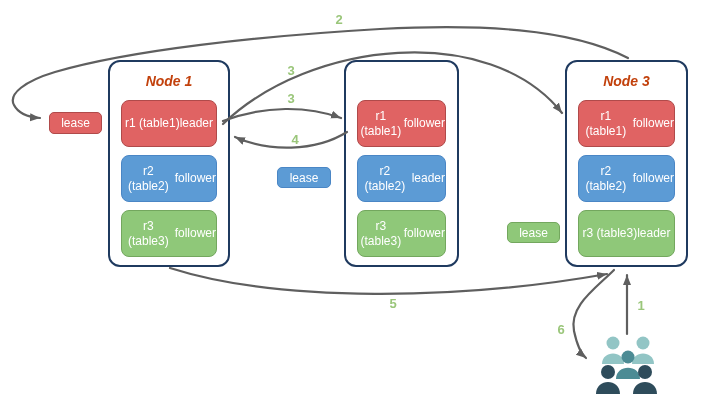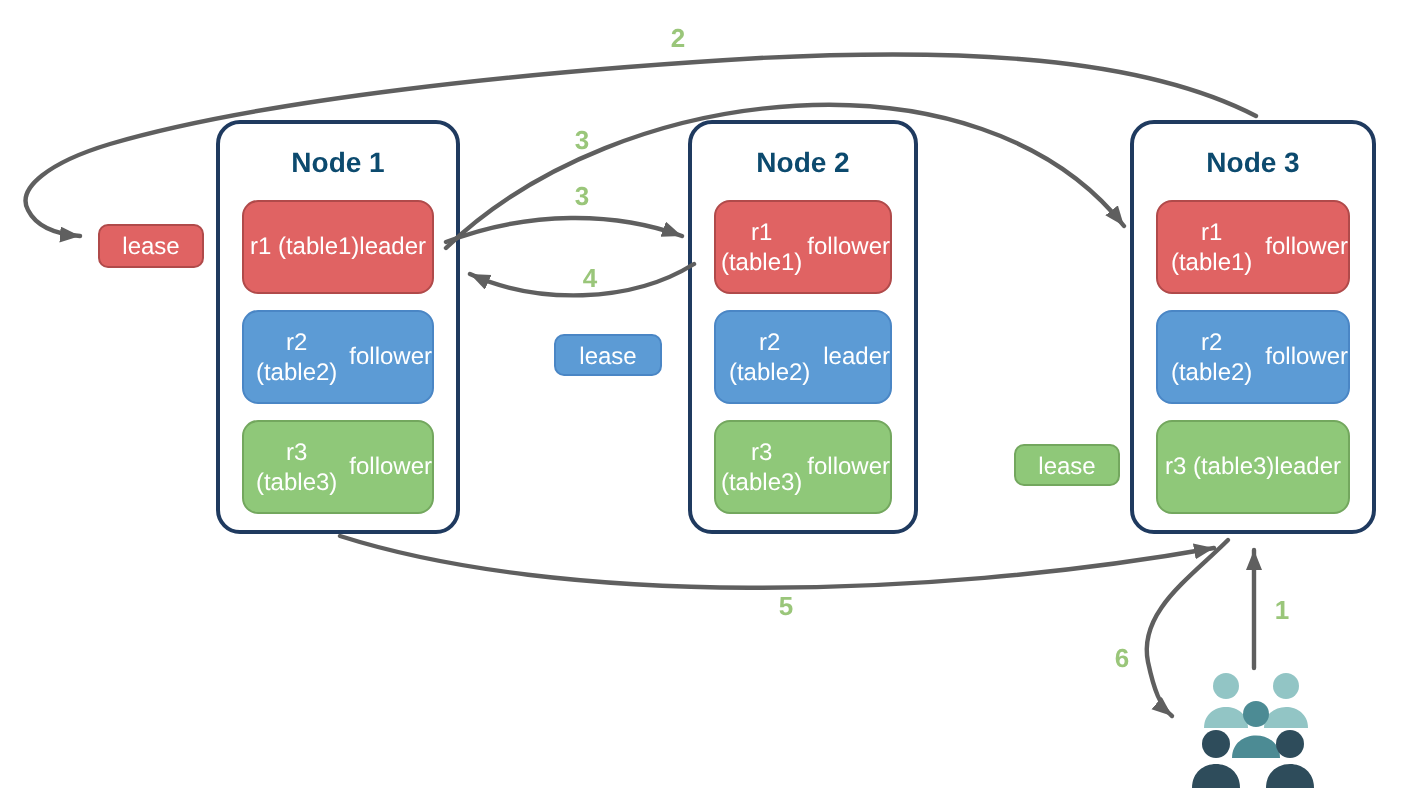--- a/index.html
+++ b/index.html
@@ -5,21 +5,21 @@
   html,body{margin:0;padding:0;background:#fff;}
   .canvas{
     position:relative;width:704px;height:405px;background:#ffffff;overflow:hidden;
     font-family:"Liberation Sans","DejaVu Sans",sans-serif;
   }
   .node{
     position:absolute;background:#fff;border:2px solid #1F3A5F;border-radius:12px;
     box-sizing:border-box;
   }
   .node-title{
-    text-align:center;font-weight:bold;font-size:14px;color:#0c4a6e;margin-top:11px;
+    text-align:center;font-weight:bold;font-size:14px;color:#c2410c;margin-top:11px;font-style:italic;
   }
   .replica{
     position:absolute;left:11px;right:11px;height:47px;border:1.5px solid;border-radius:8px;
     box-sizing:border-box;color:#fff;display:flex;flex-direction:row;align-items:center;
     justify-content:center;font-size:12px;line-height:1.25;text-align:center;
   }
   .lease{
     position:absolute;border:1.5px solid;border-radius:5px;box-sizing:border-box;
     color:#fff;font-size:12px;display:flex;align-items:center;justify-content:center;
   }
@@ -43,21 +43,20 @@
       <div>r2 (table2)</div>
       <div>follower</div>
     </div>
     <div class="replica" style="top: 148px; background-color: rgb(143, 200, 121); border-color: rgb(115, 167, 94);">
       <div>r3 (table3)</div>
       <div>follower</div>
     </div>
   </div>
 
   <div class="node" style="left: 344px; top: 60px; width: 115px; height: 207px; border-color: rgb(31, 58, 95);">
-    <div class="node-title">Node 2</div>
     <div class="replica" style="top: 38px; background-color: rgb(224, 99, 99); border-color: rgb(176, 74, 74);">
       <div>r1 (table1)</div>
       <div>follower</div>
     </div>
     <div class="replica" style="top: 93px; background-color: rgb(92, 155, 213); border-color: rgb(74, 134, 197);">
       <div>r2 (table2)</div>
       <div>leader</div>
     </div>
     <div class="replica" style="top: 148px; background-color: rgb(143, 200, 121); border-color: rgb(115, 167, 94);">
       <div>r3 (table3)</div>

